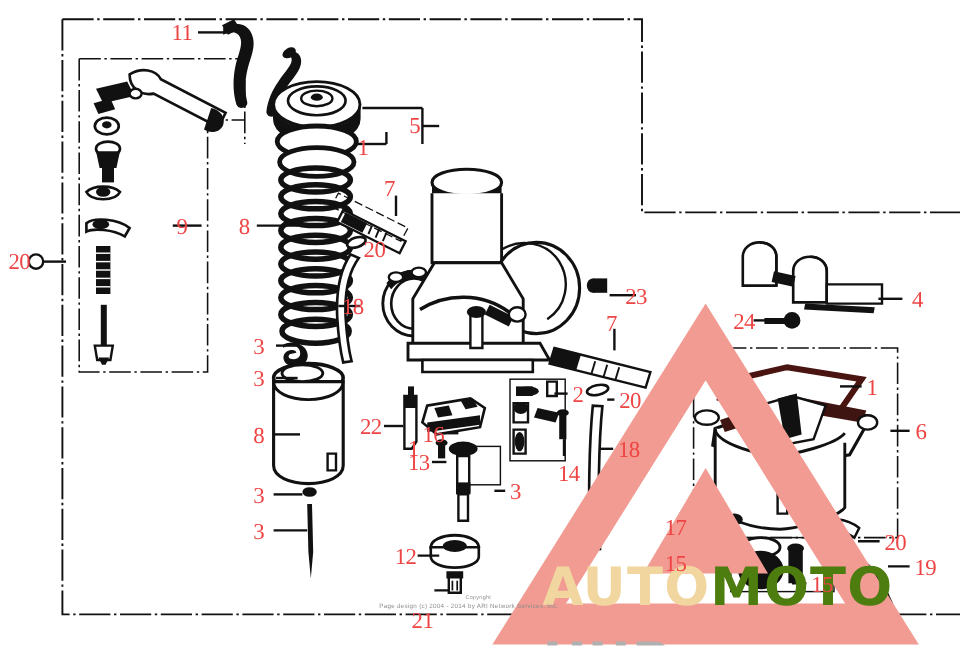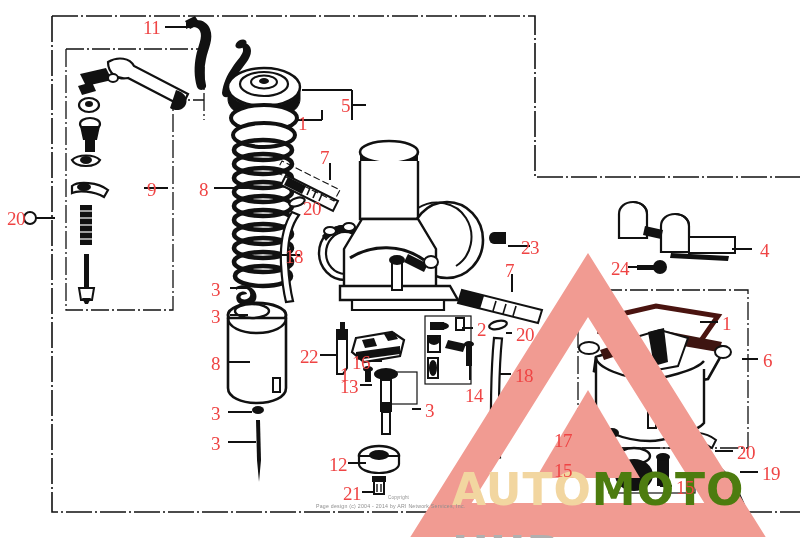--- a/index.html
+++ b/index.html
@@ -381,19 +381,19 @@
       <div class="callout" style="left: 465px; top: 386px; text-align: center;">14</div>
       <div class="callout" style="left: 425px; top: 401px;">3</div>
       <div class="callout" style="left: 211px; top: 404px;">3</div>
       <div class="callout" style="left: 211px; top: 434px;">3</div>
       <div class="callout" style="left: 554px; top: 431px;">17</div>
       <div class="callout" style="left: 737px; top: 443px;">20</div>
       <div class="callout" style="left: 329px; top: 455px;">12</div>
       <div class="callout" style="left: 762px; top: 464px;">19</div>
       <div class="callout" style="left: 554px; top: 461px;">15</div>
       <div class="callout" style="left: 676px; top: 478px;">15</div>
-      <div class="callout" style="left: 343px; top: 484px;">21</div>
+      <div class="callout" style="left: 343px; top: 508px;">21</div>
     </div>
 
   <div class="copy c1">Copyright</div>
   <div class="copy c2">Page design (c) 2004 - 2014 by ARI Network Services, Inc.</div>
 
 </div>
 
 </body></html>

